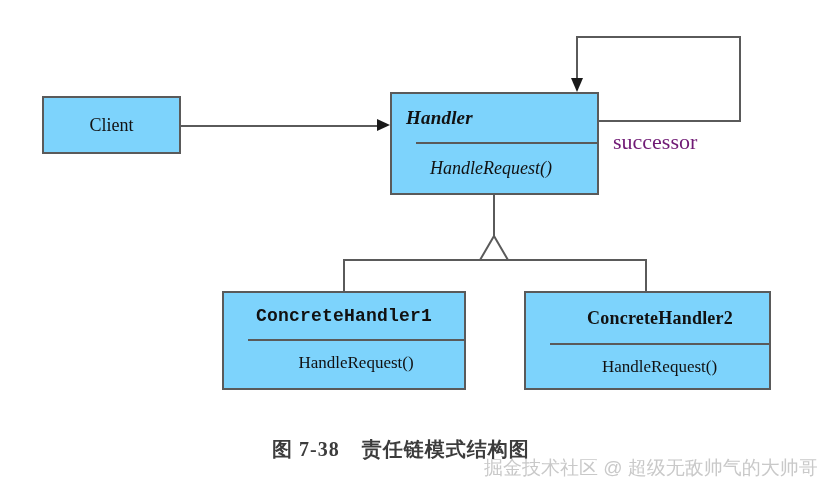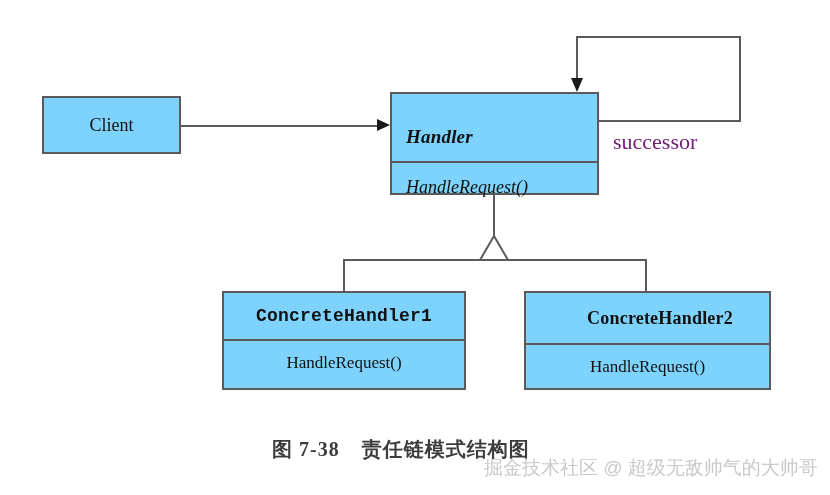--- a/index.html
+++ b/index.html
@@ -25,28 +25,28 @@
   }
   .uml-compartment {
     display: flex;
     align-items: center;
     box-sizing: border-box;
     white-space: nowrap;
     color: #111111;
   }
   .uml-compartment.divider-top {
     border-top: 2px solid #5a5a5a;
+    margin-left: 24px;
   }
   .name-abstract {
     font-style: italic;
     font-weight: bold;
     font-size: 19px;
     padding-left: 14px;
     letter-spacing: 0.2px;
-    margin-top: 19px;
   }
   .op-abstract {
     font-style: italic;
     font-size: 18px;
     padding-left: 14px;
   }
   .name-concrete {
     font-weight: bold;
     font-size: 18px;
     justify-content: center;

